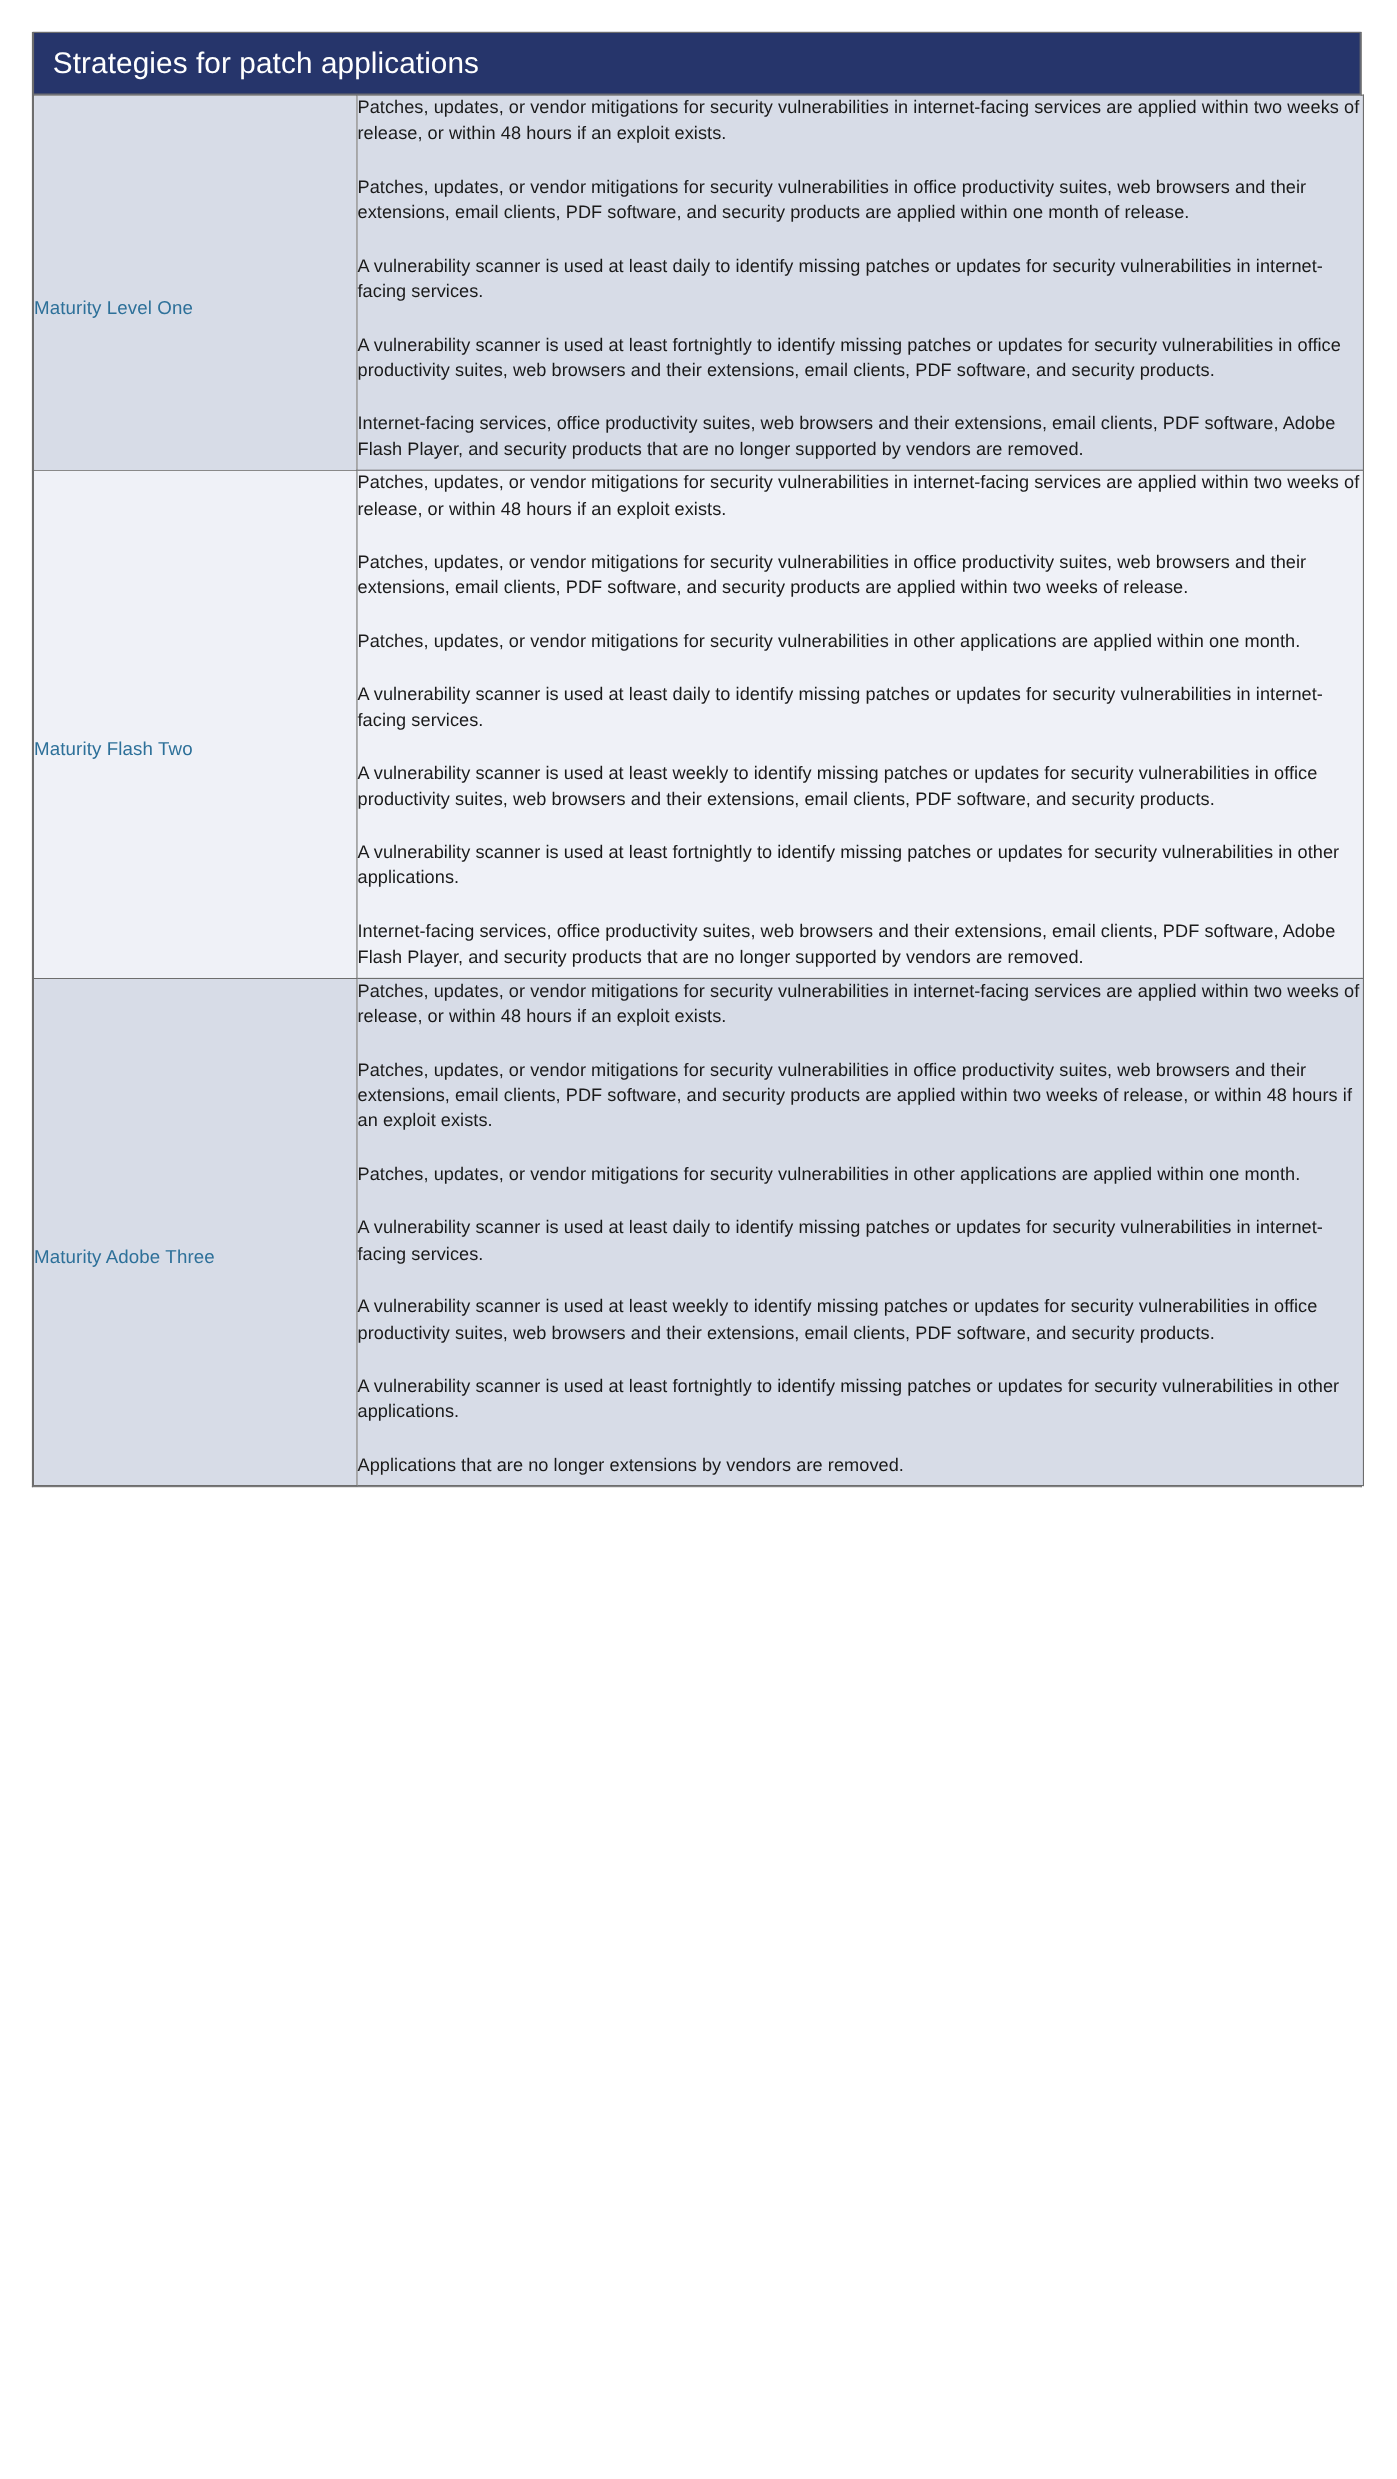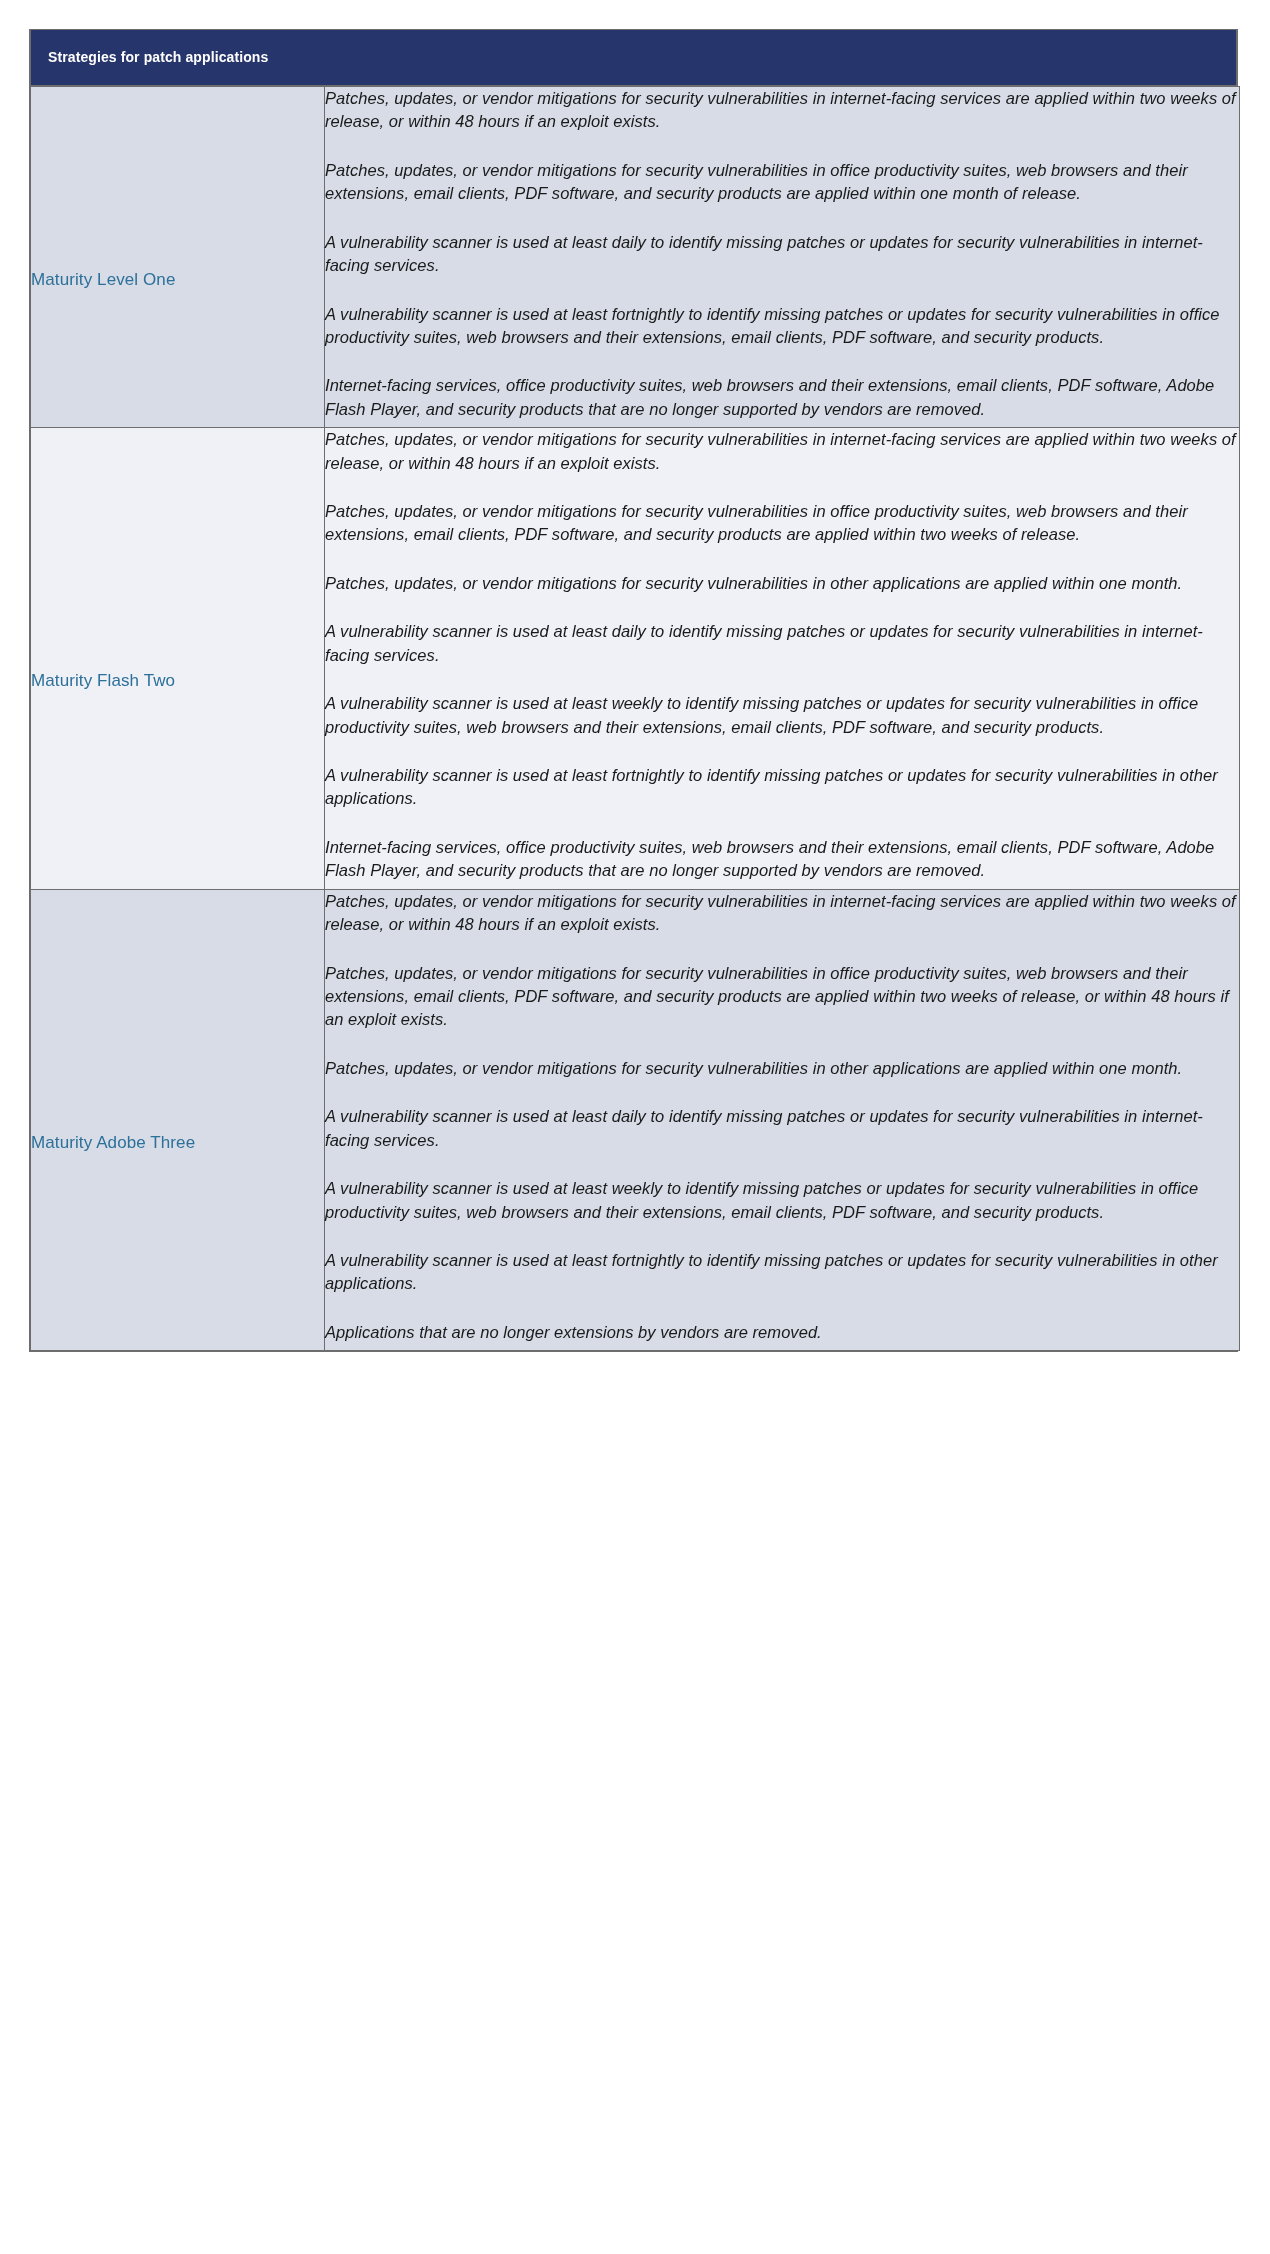--- a/index.html
+++ b/index.html
@@ -35,22 +35,22 @@
     background: #26356b;
     border: 1px solid #6d6d6d;
     height: 57px;
     display: flex;
     align-items: center;
     box-sizing: border-box;
     padding-left: 17px;
   }
   .table-header .title {
     color: #ffffff;
-    font-size: 14px;
-    font-weight: 700;
+    font-size: 27px;
+    font-weight: 400;
     letter-spacing: 0.1px;
     line-height: 1.1;
   }
 
   
   .maturity-table {
     width: 100%;
     border-collapse: collapse;
     table-layout: fixed;
   }
@@ -94,21 +94,20 @@
     height: 100%;
     min-height: 100%;
     margin-top: 23px;
   }
   td.col-level {
     height: 1px; 
   }
 
   .content-cell {
     padding: 18px 20px 16px 17px;
-    font-style: italic;
   }
   .para {
     color: #1a1a1a;
     font-size: 16.5px;
     line-height: 1.42;
     margin: 0 0 25px 0;
     letter-spacing: 0.05px;
   }
   .para:last-child {
     margin-bottom: 6px;

